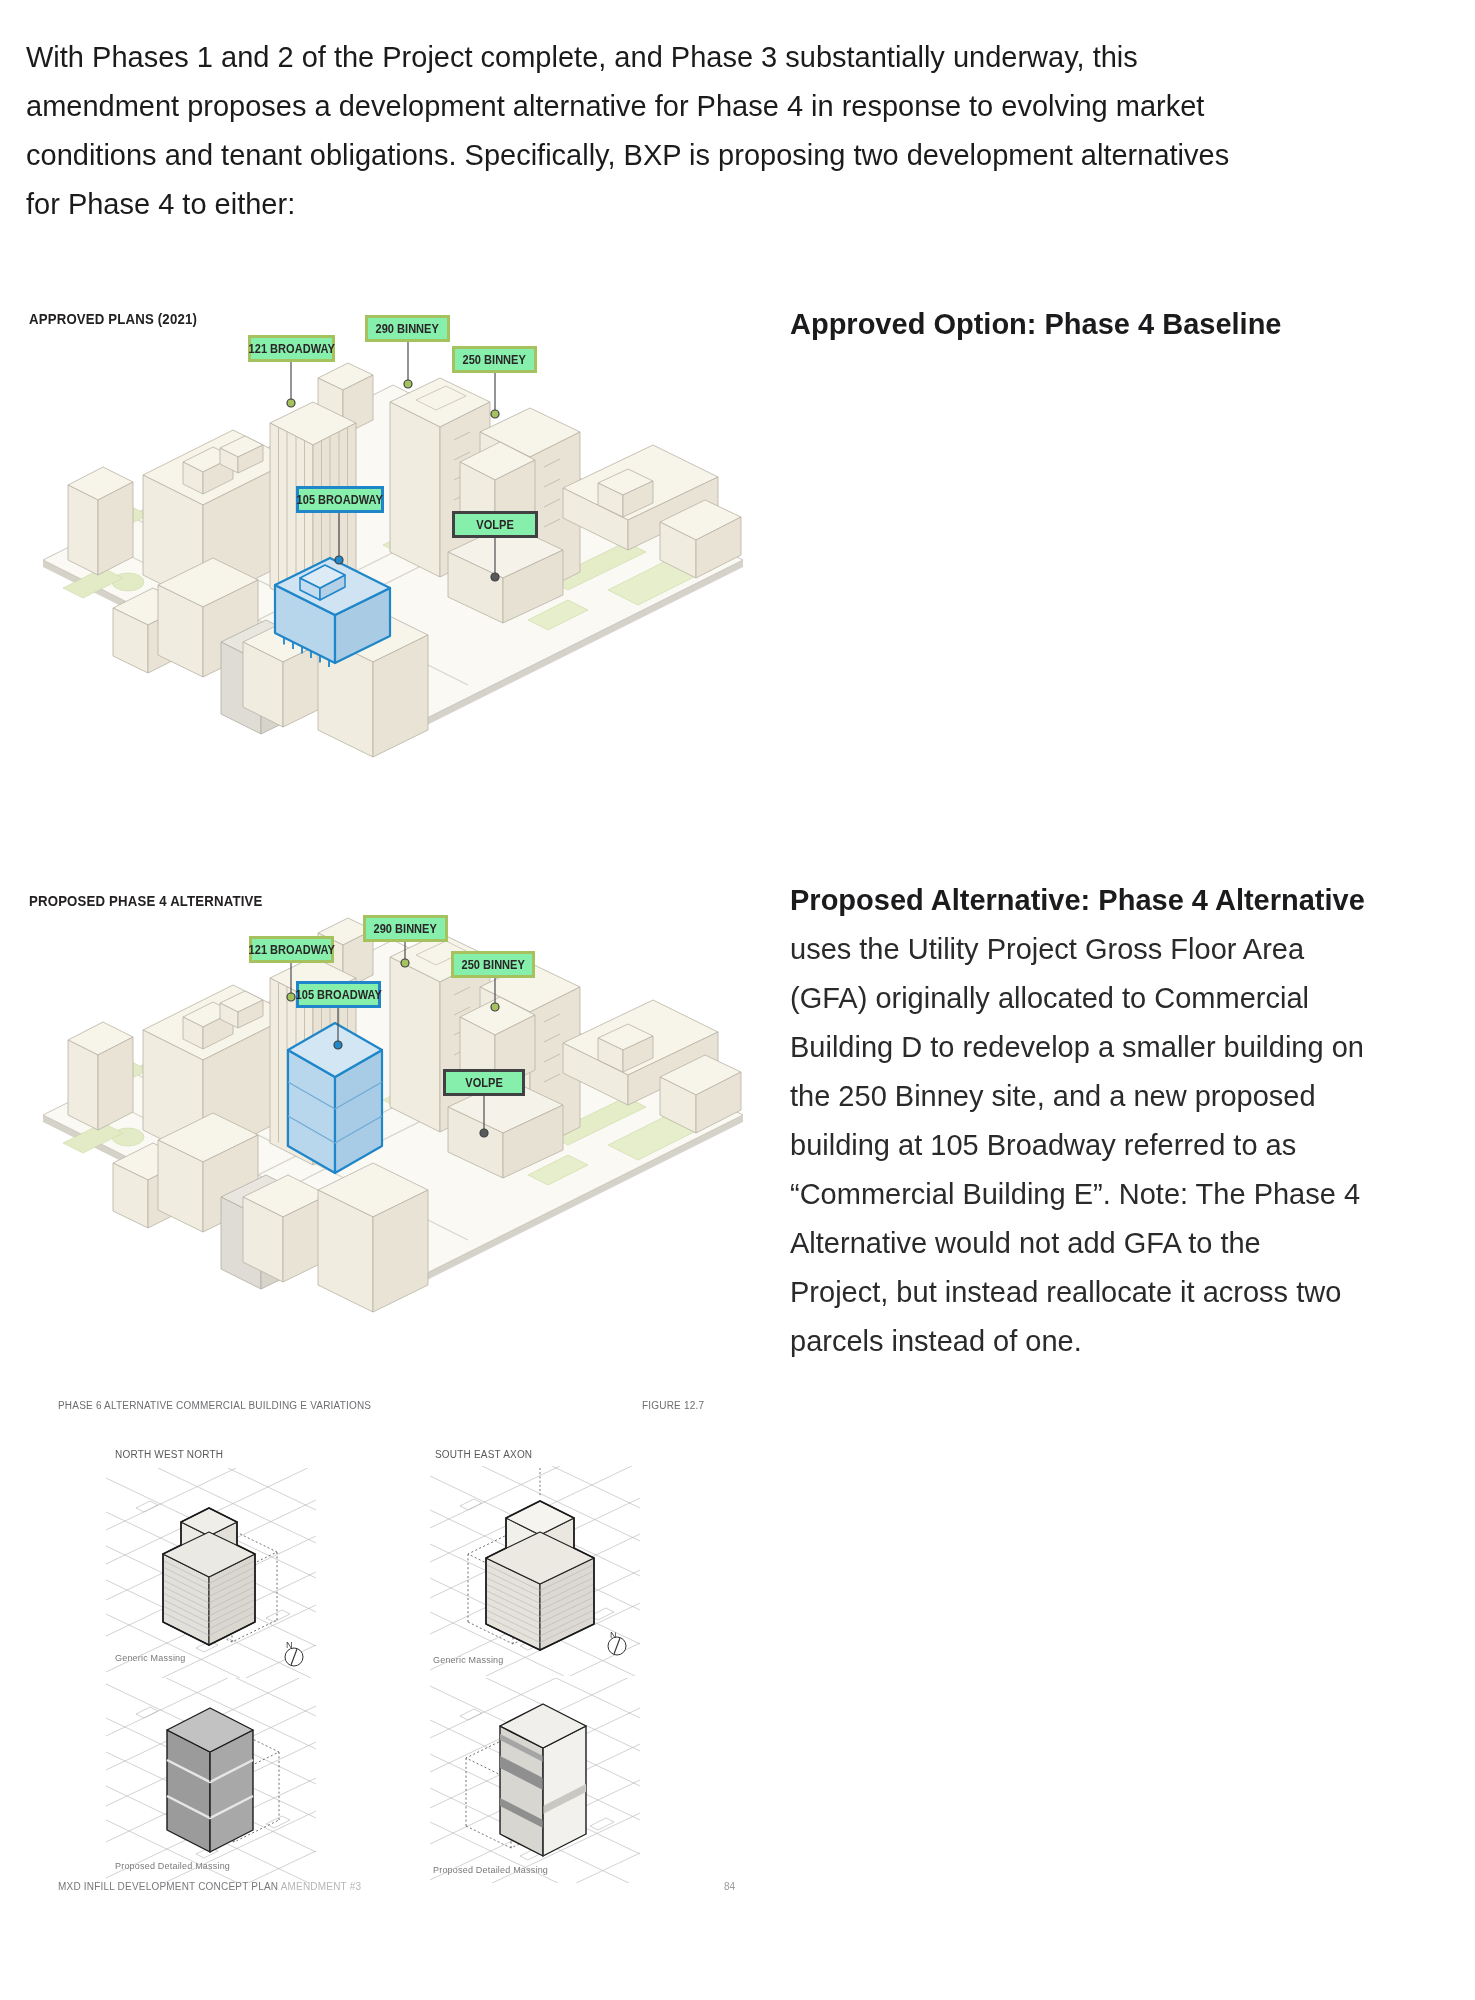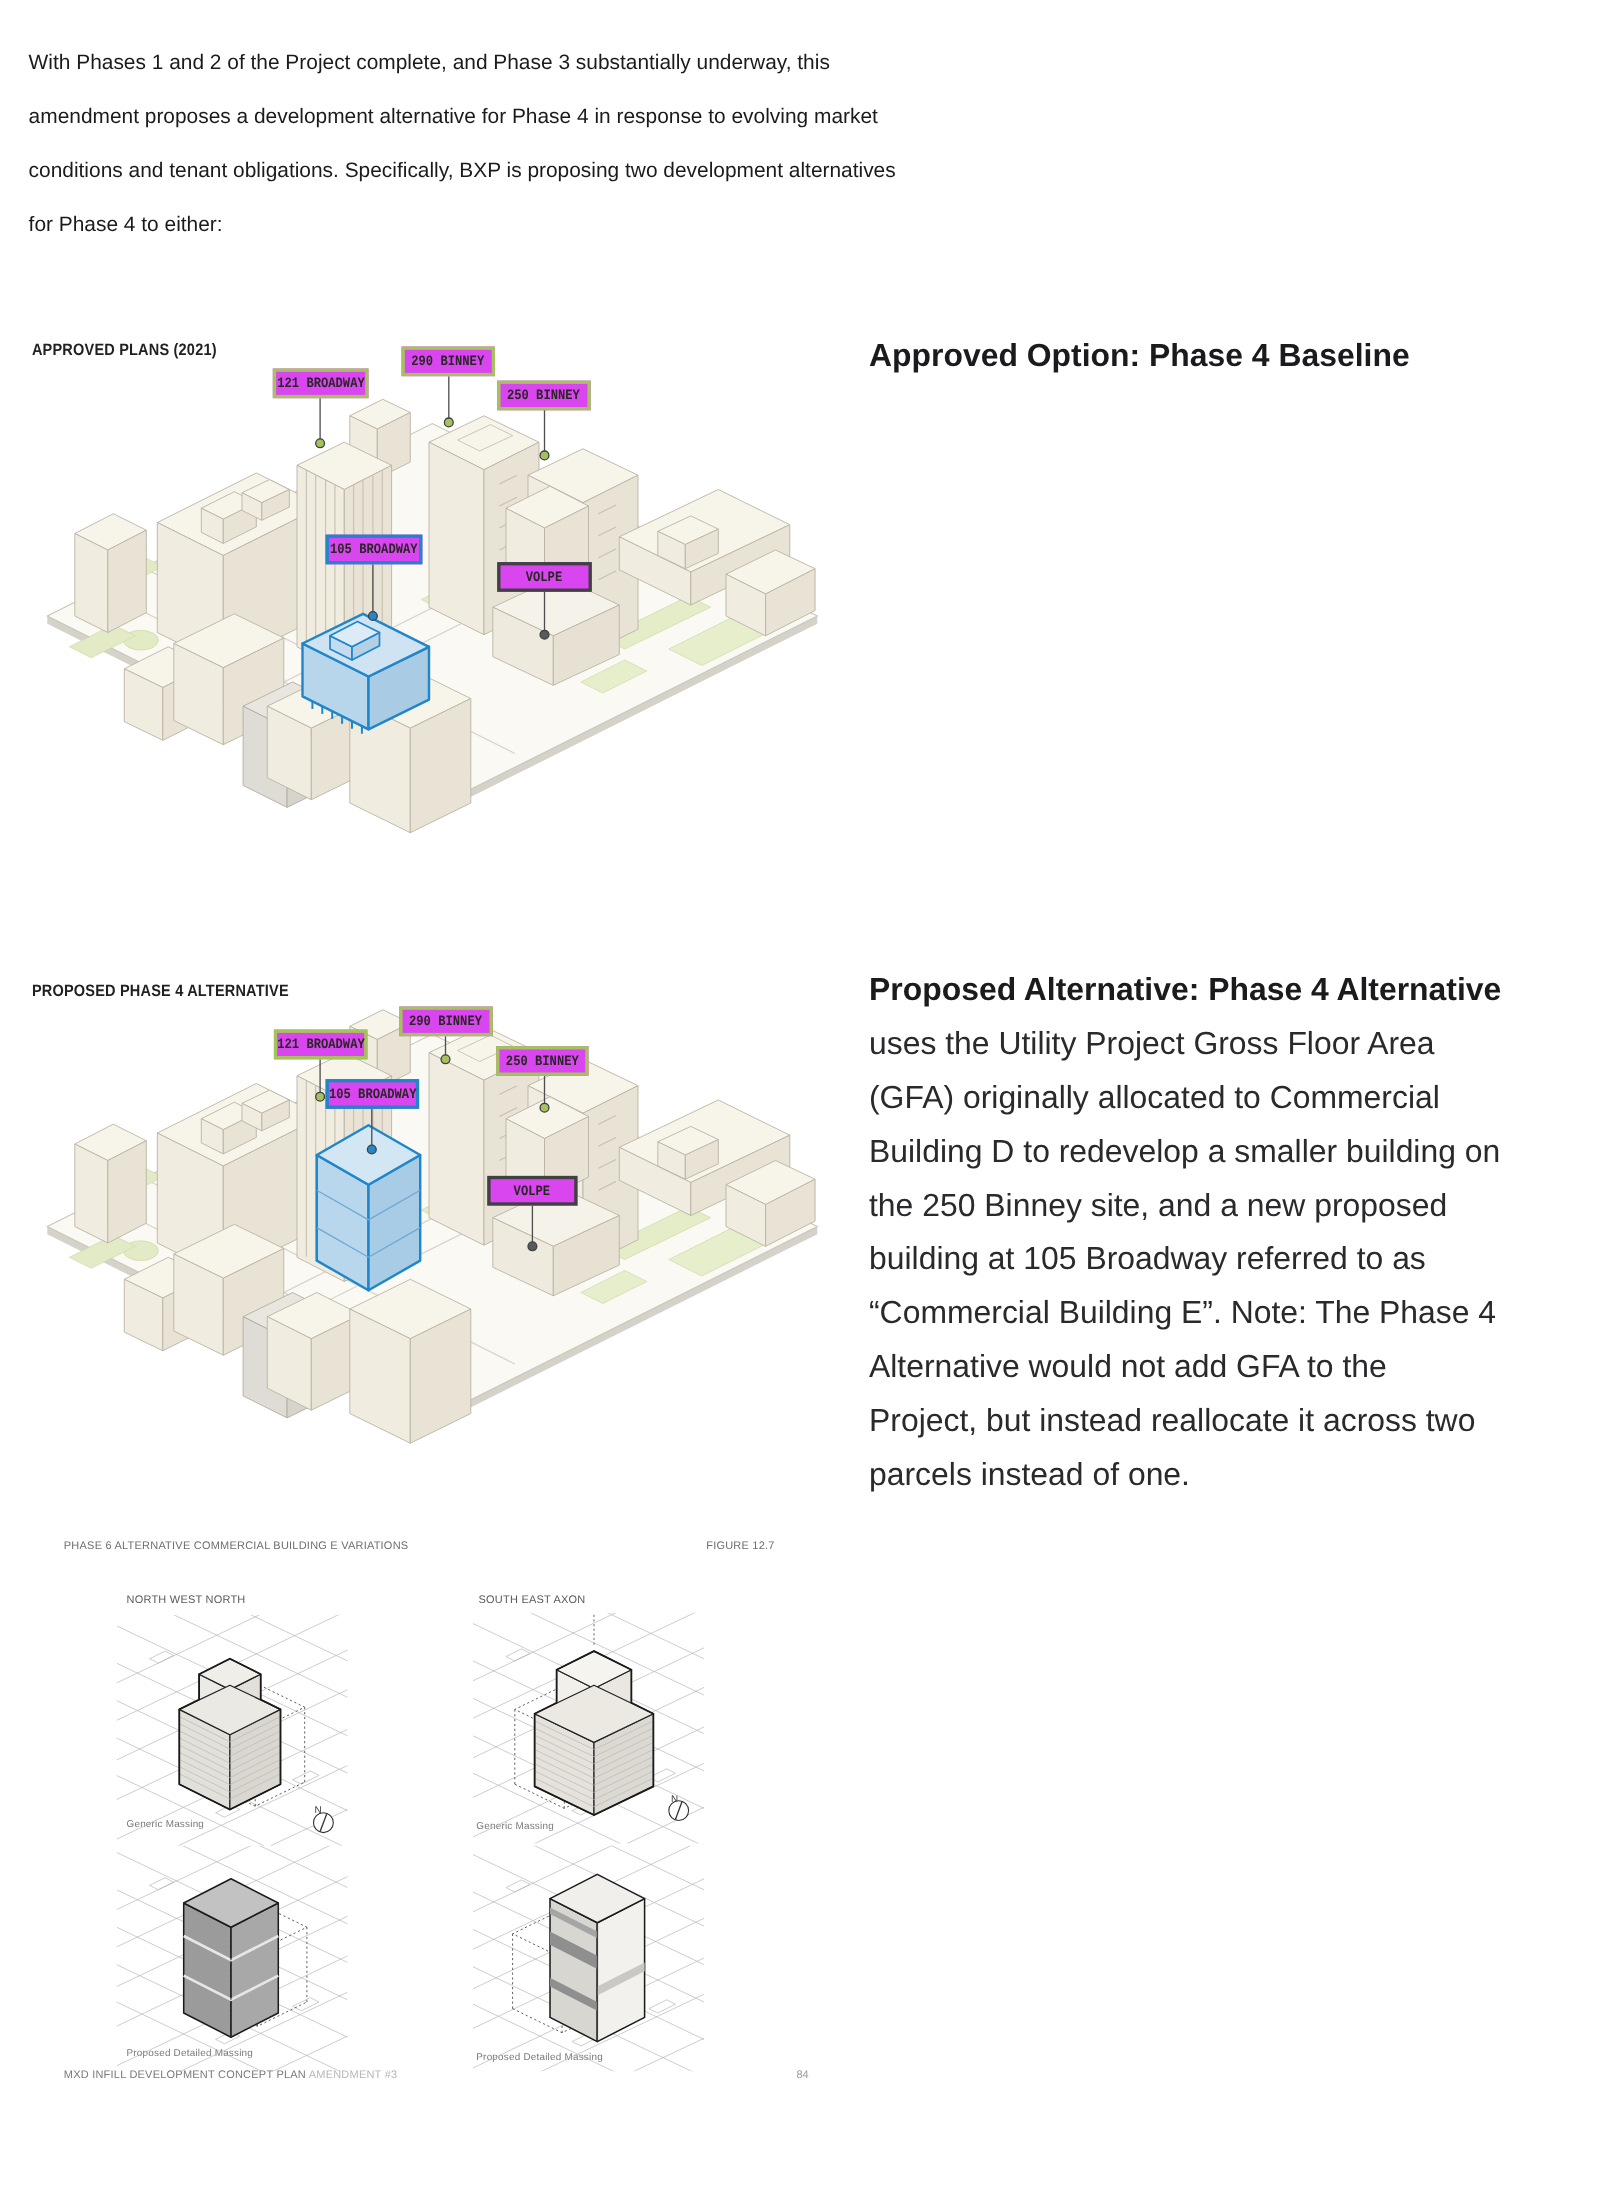--- a/index.html
+++ b/index.html
@@ -2,35 +2,35 @@
 <html><head>
 <meta charset="utf-8">
 <style>
   html,body{margin:0;padding:0;background:#ffffff;}
   #page{
     position:relative;width:1475px;height:2000px;background:#ffffff;overflow:hidden;
     font-family:"Liberation Sans",sans-serif;color:#1d1d1f;
   }
   .intro{
     position:absolute;left:26px;top:33px;width:1420px;
-    font-size:19px;line-height:49px;white-space:pre-line;color:#1b1b1d;
+    font-size:29px;line-height:49px;white-space:pre-line;color:#1b1b1d;
   }
   .desc{
     position:absolute;left:790px;width:700px;
     font-size:29px;line-height:49px;color:#2a2a2c;
   }
   .desc strong{display:block;font-weight:700;color:#1b1b1d;}
   .desc .body{white-space:pre-line;}
   .sec-title{
     position:absolute;font-weight:700;font-size:15px;color:#232021;
     letter-spacing:.2px;white-space:nowrap;transform:scaleX(.88);transform-origin:left top;
   }
   .lbl{
-    position:absolute;height:27px;background:#d946ef;box-sizing:border-box;
-    border:3px solid #a6c25e;display:flex;align-items:center;justify-content:center;z-index:5;font-family:Liberation Mono, monospace;
+    position:absolute;height:27px;background:#86efac;box-sizing:border-box;
+    border:3px solid #a6c25e;display:flex;align-items:center;justify-content:center;z-index:5;
   }
   .lbl span{
     font-weight:700;font-size:13px;color:#2a2627;white-space:nowrap;
     transform:scaleX(.85);letter-spacing:0;
   }
   .lbl.blue{border-color:#1f86c9;}
   .lbl.dark{border-color:#414042;}
   .scene{position:absolute;z-index:1;}
   .axon{position:absolute;z-index:1;}
   .microcap{position:absolute;font-size:10px;color:#6d6e71;letter-spacing:.2px;white-space:nowrap;}

